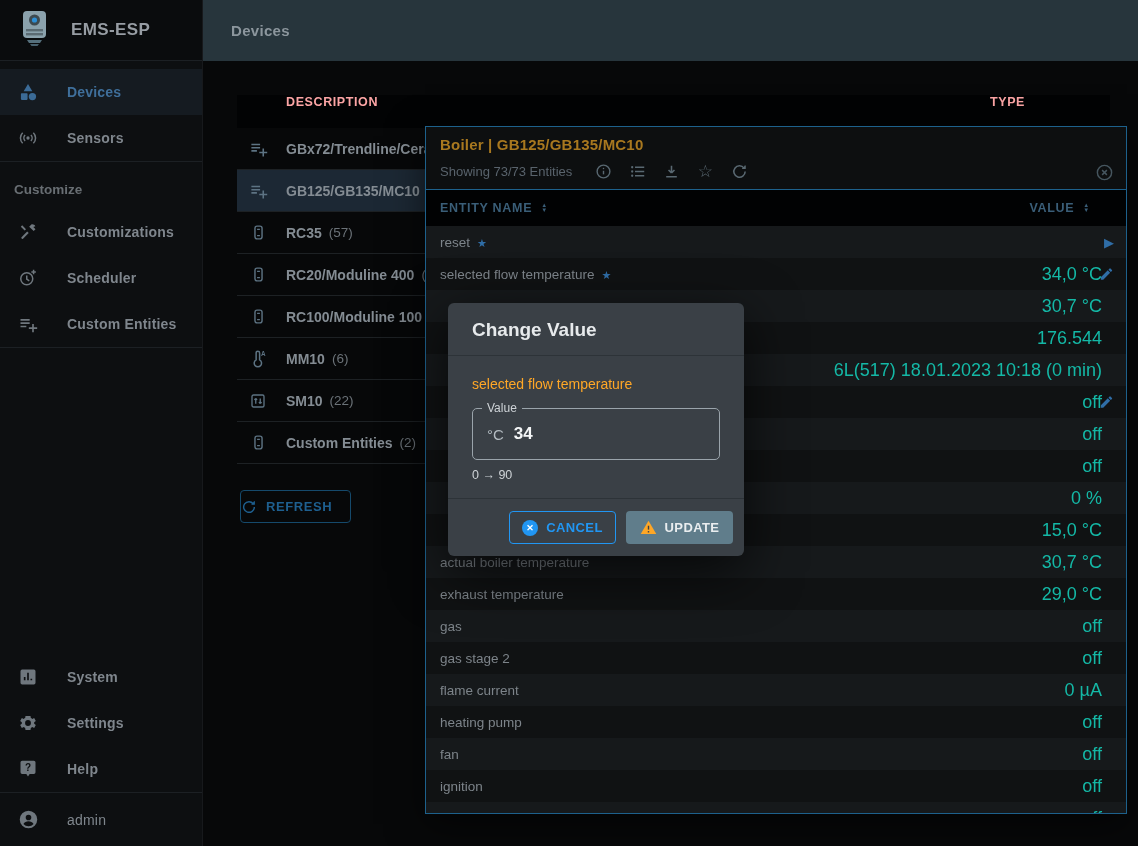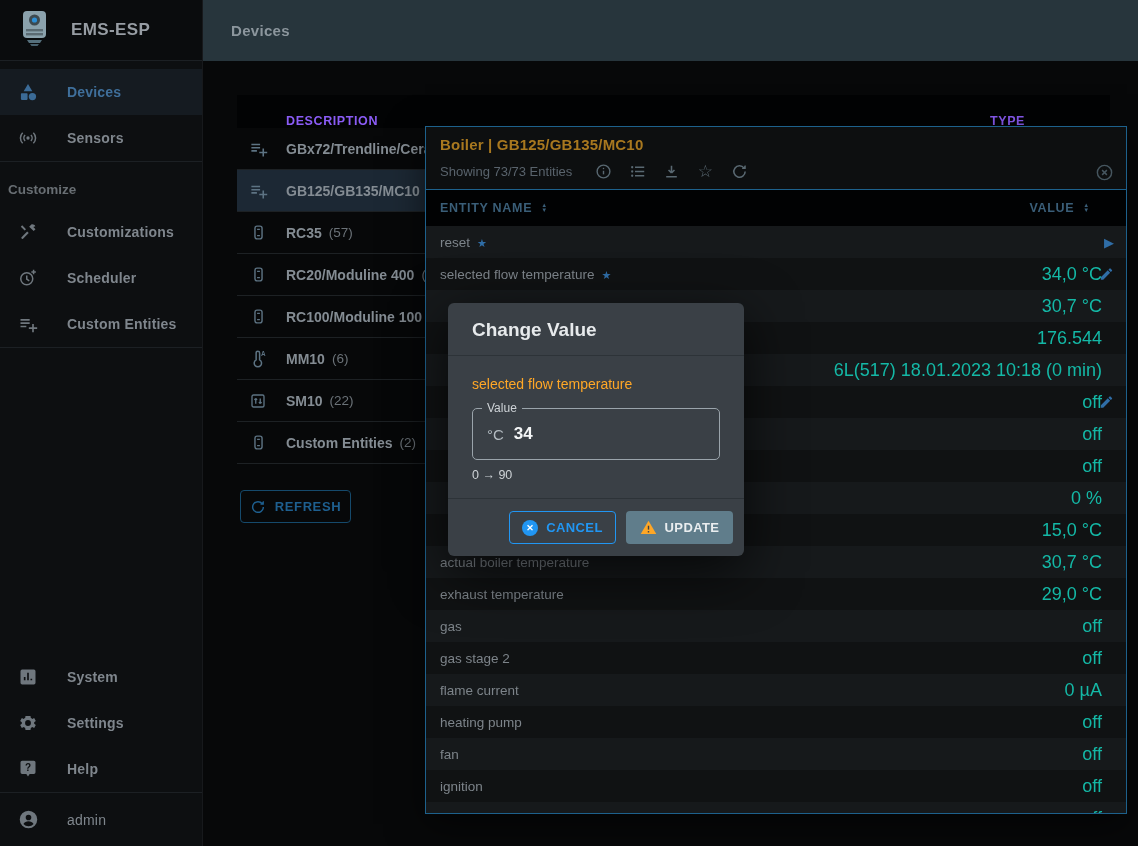--- a/index.html
+++ b/index.html
@@ -16,38 +16,38 @@
   .sidebar{ position:absolute; left:0; top:0; width:203px; height:846px; background:#0d0f11; border-right:1px solid #17191c; }
   .logo-row{ height:61px; display:flex; align-items:center; padding-left:21px; background:#0a0c0d; border-bottom:1px solid #1c2024; }
   .logo-title{ margin-left:23px; font-size:17px; font-weight:bold; color:#979da3; letter-spacing:.4px; }
   .nav{ padding-top:8px; }
   .nav-item{ height:46px; display:flex; align-items:center; padding-left:17px; color:#7f868d; cursor:pointer; }
   .nav-item .nicon{ width:22px; display:flex; justify-content:center; color:#6f777e; flex:none; }
   .nav-item .nlabel{ margin-left:28px; font-size:14px; font-weight:bold; letter-spacing:.2px; }
   .nav-item.active{ background:#151b21; color:#3f6f9b; }
   .nav-item.active .nicon{ color:#3b6b97; }
   .nav-divider{ border-top:1px solid #1c2024; }
-  .section-label{ padding:20px 0 12px 8px; color:#686e73; font-size:13.5px; font-weight:bold; }
+  .section-label{ padding:20px 0 12px 14px; color:#686e73; font-size:13.5px; font-weight:bold; }
   .sidebar-bottom{ position:absolute; bottom:0; left:0; width:100%; }
 
   
   .appbar{ position:absolute; left:203px; top:0; width:935px; height:61px; background:#27353c; display:flex; align-items:center; padding-left:28px; }
   .appbar-title{ color:#8c969d; font-size:15px; font-weight:bold; letter-spacing:.3px; }
 
   
   .device-table{ position:absolute; left:237px; top:95px; width:873px; }
-  .dt-header{ height:33px; background:#020304; position:relative; display:flex; align-items:flex-end; color:#8b5cf6; font-size:12.5px; font-weight:bold; letter-spacing:.6px; }
+  .dt-header{ height:33px; background:#020304; position:relative; display:flex; align-items:flex-start; color:#fca5a5; font-size:12.5px; font-weight:bold; letter-spacing:.6px; }
   .dt-col-desc{ margin-left:49px; }
   .dt-col-type{ position:absolute; left:753px; }
   .device-row{ height:42px; position:relative; display:flex; align-items:center; border-bottom:1px solid #1d2124; cursor:pointer; }
   .device-row.selected{ background:#1c2834; }
   .device-row .dicon{ position:absolute; left:10px; width:22px; display:flex; justify-content:center; color:#5d7383; }
   .device-row .dname{ margin-left:49px; font-size:14px; font-weight:bold; color:#848c93; white-space:nowrap; }
   .device-row .dcount{ margin-left:7px; font-size:13.5px; color:#6b7278; white-space:nowrap; }
-  .refresh-btn{ position:absolute; left:240px; top:490px; width:111px; height:33px; background:transparent; border:1px solid #15496b; border-radius:4px; color:#1e5f8f; display:flex; align-items:center; justify-content:center; gap:9px; font-size:13px; font-weight:bold; letter-spacing:.6px; cursor:pointer; }
+  .refresh-btn{ position:absolute; left:240px; top:490px; width:111px; height:33px; background:transparent; border:1px solid #15496b; border-radius:4px; color:#1e5f8f; display:flex; align-items:center; justify-content:flex-start; gap:9px; font-size:13px; font-weight:bold; letter-spacing:.6px; cursor:pointer; }
 
   
   .entity-panel{ position:absolute; left:425px; top:126px; width:702px; height:688px; background:#0d0f10; border:1px solid #1d618c; box-shadow:0 10px 35px rgba(0,0,0,.55); overflow:hidden; }
   .ep-head{ position:relative; padding:9px 14px 9px; border-bottom:1px solid #1d618c; }
   .ep-title{ color:#a8781f; font-size:15px; font-weight:bold; letter-spacing:.2px; }
   .ep-sub{ display:flex; align-items:center; margin-top:9px; color:#59636c; font-size:13px; font-weight:normal; }
   .ep-sub .showing{ margin-right:22px; }
   .ep-tool{ width:18px; height:18px; margin-right:16px; color:#596871; display:flex; align-items:center; justify-content:center; cursor:pointer; }
   .ep-close{ position:absolute; right:12px; top:36px; color:#46565f; cursor:pointer; }
   .ep-cols{ height:36px; background:#010203; display:flex; align-items:center; justify-content:space-between; padding:0 36px 0 14px; color:#3a5e78; font-size:12.5px; font-weight:bold; letter-spacing:.7px; }

